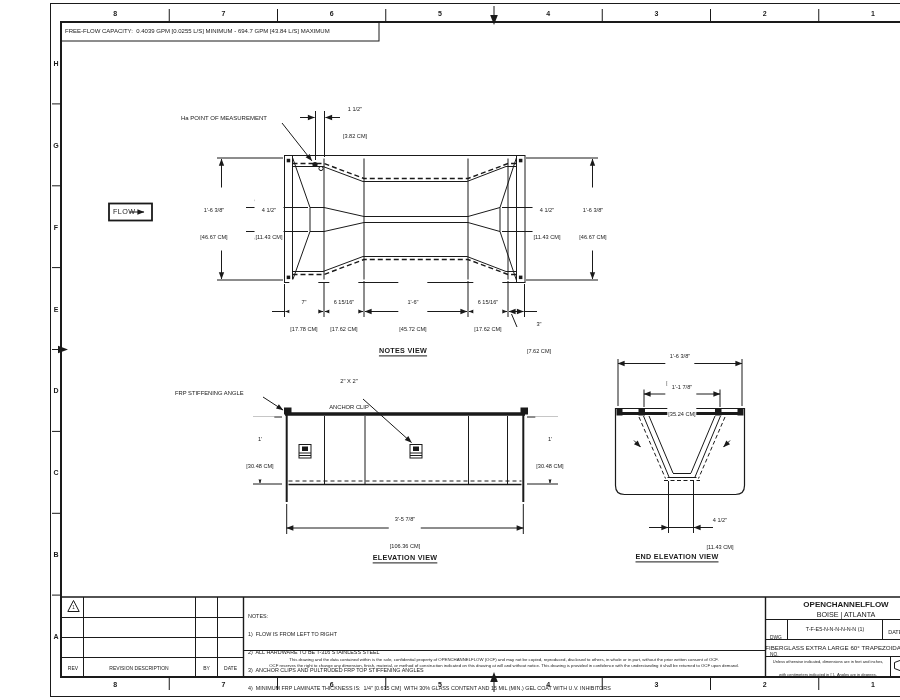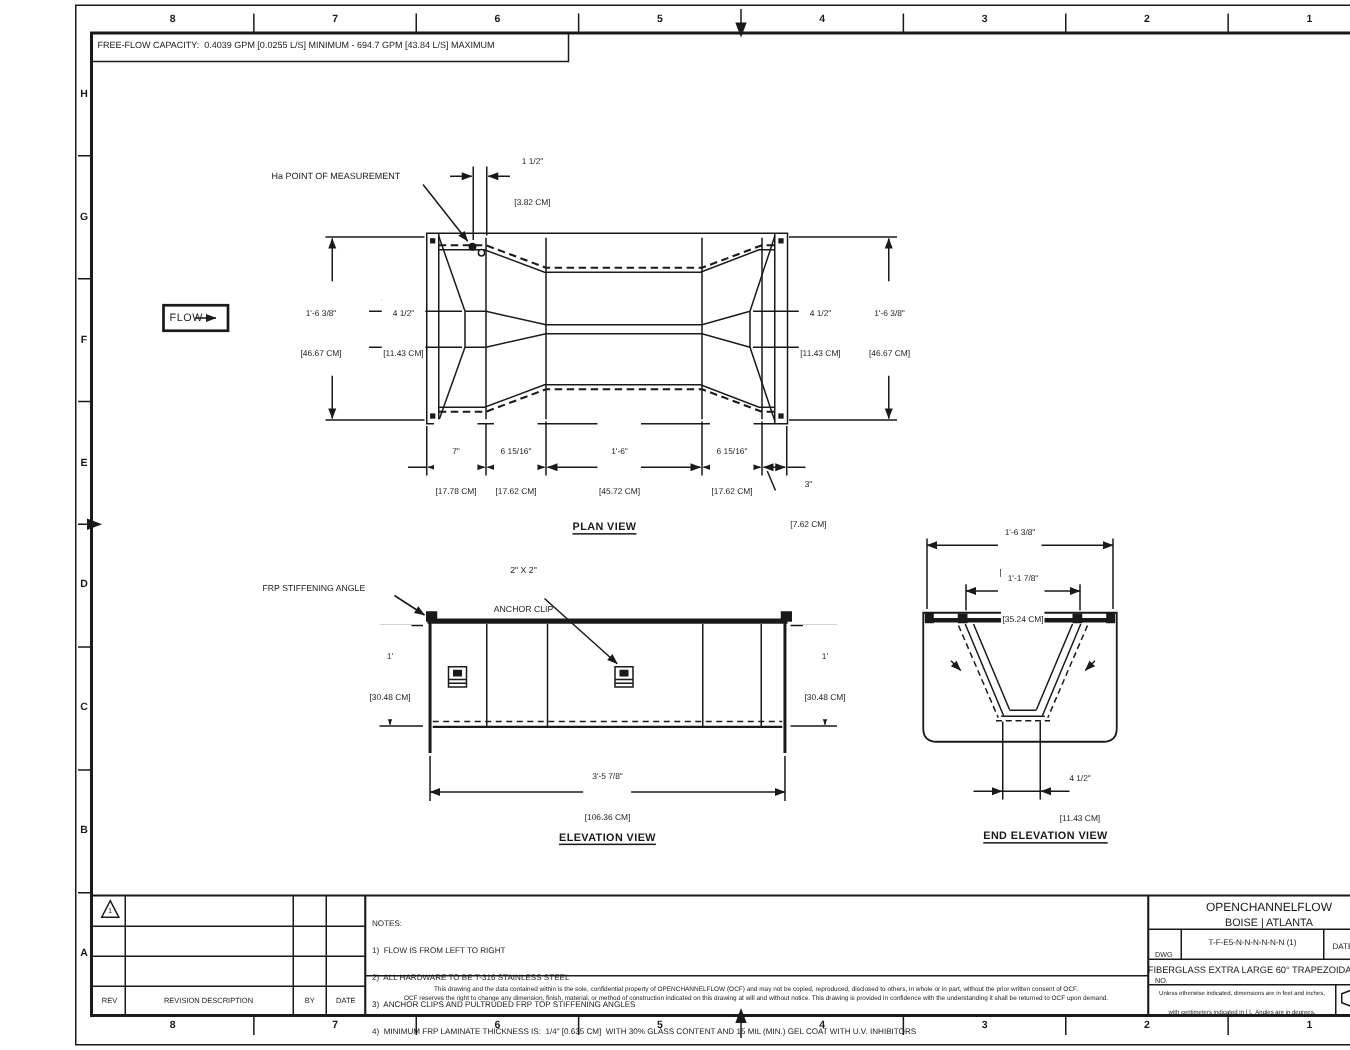--- a/index.html
+++ b/index.html
@@ -240,21 +240,21 @@
   <div>[45.72 CM]</div>
 </div>
 <div class="dim" style="left:441px;top:311px;">
   <div>6 15/16"</div>
   <div>[17.62 CM]</div>
 </div>
 <div class="dim" style="left:492px;top:333px;background:transparent;">
   <div>3"</div>
   <div>[7.62 CM]</div>
 </div>
-<div class="txt ctr vtitle" style="left:356px;top:351px;">PLAN VIEW</div>
+<div class="txt ctr vtitle" style="left:356px;top:351px;">NOTES VIEW</div>
 
 <div class="txt" style="left:128px;top:391px;font-size:5.8px;">FRP STIFFENING ANGLE</div>
 <div class="txt ctr" style="left:302px;top:390px;font-size:5.8px;text-align:center;line-height:8.5px;">
   <div>2" X 2"</div>
   <div>ANCHOR CLIP</div>
 </div>
 <div class="dim" style="left:213px;top:448px;">
   <div>1'</div>
   <div>[30.48 CM]</div>
 </div>
@@ -273,42 +273,42 @@
   <div>[46.67 CM]</div>
 </div>
 <div class="dim" style="left:635px;top:396px;">
   <div>1'-1 7/8"</div>
   <div>[35.24 CM]</div>
 </div>
 <div class="dim" style="left:673px;top:529px;background:transparent;">
   <div>4 1/2"</div>
   <div>[11.43 CM]</div>
 </div>
-<div class="txt ctr vtitle" style="left:650px;top:557px;">END ELEVATION VIEW</div>
+<div class="txt ctr vtitle" style="left:630px;top:557px;">END ELEVATION VIEW</div>
 
 <div class="txt notes" style="left:201px;top:602px;font-size:5.4px;">
   <div>NOTES:</div>
   <div>1)  FLOW IS FROM LEFT TO RIGHT</div>
   <div>2)  ALL HARDWARE TO BE T-316 STAINLESS STEEL</div>
   <div>3)  ANCHOR CLIPS AND PULTRUDED FRP TOP STIFFENING ANGLES</div>
   <div>4)  MINIMUM FRP LAMINATE THICKNESS IS:  1/4" [0.635 CM]  WITH 30% GLASS CONTENT AND 15 MIL (MIN.) GEL COAT WITH U.V. INHIBITORS</div>
 </div>
 
 <div class="txt ctr disc tiny" style="left:457px;top:663px;width:515px;white-space:normal;text-align:center;">
   <div>This drawing and the data contained within is the sole, confidential property of OPENCHANNELFLOW (OCF) and may not be copied, reproduced, disclosed to others, in whole or in part, without the prior written consent of OCF.</div>
   <div>OCF reserves the right to change any dimension, finish, material, or method of construction indicated on this drawing at will and without notice.  This drawing is provided in confidence with the understanding it shall be returned to OCF upon demand.</div>
 </div>
 
 <div class="txt ctr" style="left:26.5px;top:607.5px;font-size:4.5px;">1</div>
 <div class="txt ctr small" style="left:26px;top:667.5px;font-size:5px;">REV</div>
 <div class="txt ctr small" style="left:92px;top:667.5px;font-size:5px;">REVISION DESCRIPTION</div>
 <div class="txt ctr small" style="left:159.5px;top:667.5px;font-size:5px;">BY</div>
 <div class="txt ctr small" style="left:183.5px;top:667.5px;font-size:5px;">DATE</div>
 
-<div class="txt ctr" style="left:799px;top:605px;font-size:8px;font-weight:normal;">OPENCHANNELFLOW</div>
+<div class="txt ctr" style="left:799px;top:605px;font-size:8px;font-weight:bold;">OPENCHANNELFLOW</div>
 <div class="txt ctr" style="left:799px;top:614.5px;font-size:7.2px;font-weight:normal;">BOISE | ATLANTA</div>
 <div class="txt" style="left:723px;top:623px;font-size:4.8px;line-height:5.8px;">
   <div>DWG</div>
   <div>NO.</div>
 </div>
 <div class="txt ctr" style="left:788px;top:629.5px;font-size:5.4px;">T-F-E5-N-N-N-N-N-N (1)</div>
 <div class="txt ctr" style="left:858px;top:629.5px;font-size:5.4px;">
   <span>DATE</span><span>&nbsp;&nbsp;&nbsp;</span><span>5.26.14</span>
 </div>
 <div class="txt ctr" style="left:799px;top:648px;font-size:6.2px;">FIBERGLASS EXTRA LARGE 60° TRAPEZOIDAL FLUME</div>

